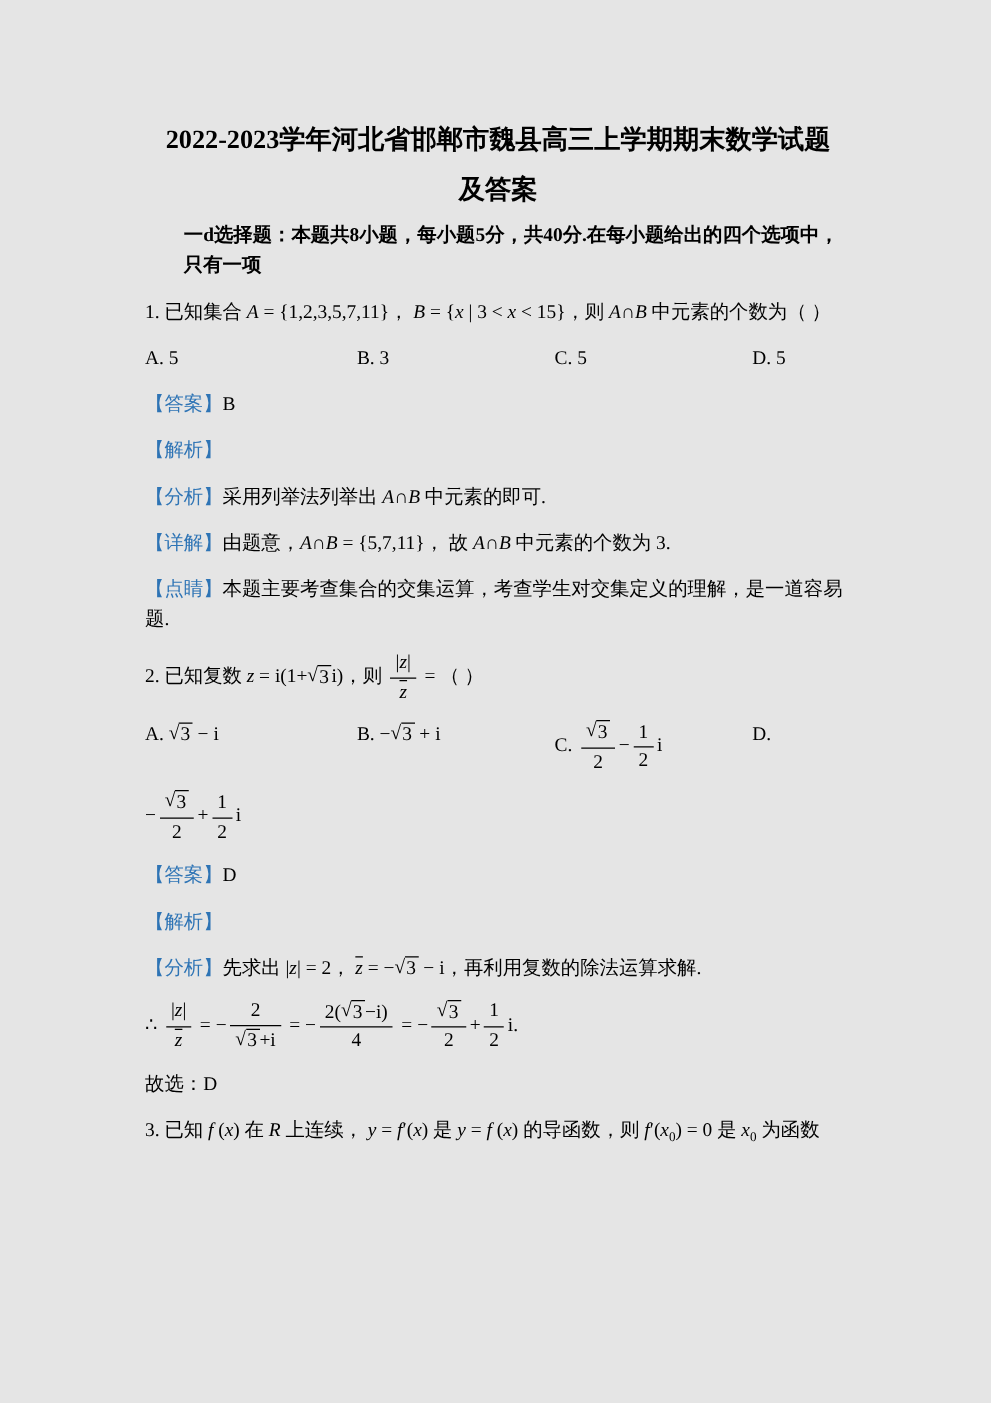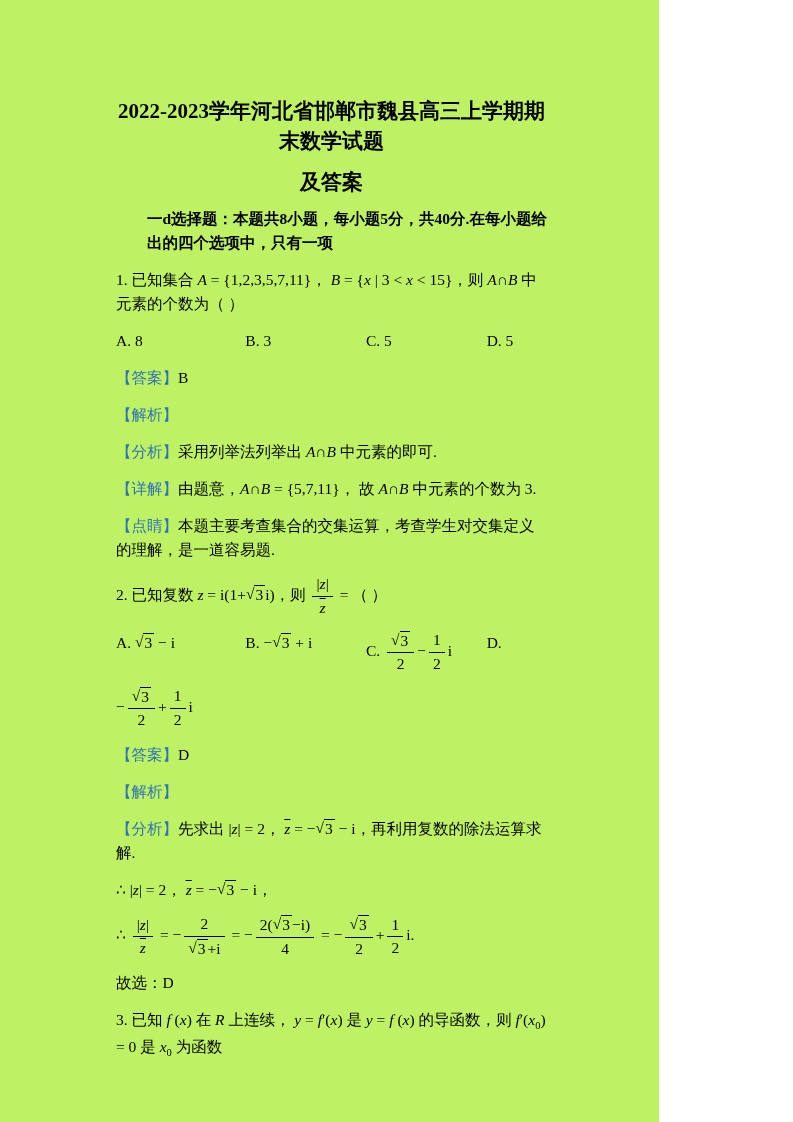--- a/index.html
+++ b/index.html
@@ -1,21 +1,21 @@
 <!DOCTYPE html>
 <html style="--tag-color: #2E74B5;"><head>
 <meta charset="utf-8">
 <style>
   * { box-sizing: border-box; }
   html, body { margin:0; padding:0; background:#ffffff; }
   .page {
     position: relative;
-    width: 659px;
+    width: 793px;
     height: 1122px;
-    background: #bef264;
+    background: #e5e5e5;
     padding: 96px 112px 40px 116px;
     font-family: "Liberation Serif", "DejaVu Serif", serif;
     font-size: 15.5px;
     color: #000000;
     overflow: hidden;
   }
   .title {
     font-size: 21px;
     font-weight: 700;
     text-align: center;
@@ -48,39 +48,38 @@
 </head>
 <body>
 
 <div class="page">
   <div class="title">2022-2023学年河北省邯郸市魏县高三上学期期末数学试题</div>
   <div class="title title2">及答案</div>
   <div class="body">
       <div class="line bold">一d选择题：本题共8小题，每小题5分，共40分.在每小题给出的四个选项中，只有一项</div>
       <div class="line q">1.  已知集合 <span class="mi">A</span> = {1,2,3,5,7,11}，  <span class="mi">B</span> = {<span class="mi">x</span> | 3 &lt; <span class="mi">x</span> &lt; 15}，则 <span class="mi">A</span>∩<span class="mi">B</span> 中元素的个数为（      ）</div>
       <div class="line options">
-        <span class="opt">A.  8</span>
+        <span class="opt">A.  5</span>
         <span class="opt">B.  3</span>
         <span class="opt">C.  5</span>
         <span class="opt">D.  5</span>
       </div>
       <div class="line"><span class="tag">【答案】</span>B</div>
       <div class="line"><span class="tag">【解析】</span></div>
       <div class="line"><span class="tag">【分析】</span>采用列举法列举出 <span class="mi">A</span>∩<span class="mi">B</span> 中元素的即可.</div>
       <div class="line"><span class="tag">【详解】</span>由题意，<span class="mi">A</span>∩<span class="mi">B</span> = {5,7,11}，  故 <span class="mi">A</span>∩<span class="mi">B</span> 中元素的个数为 3.</div>
       <div class="line"><span class="tag">【点睛】</span>本题主要考查集合的交集运算，考查学生对交集定义的理解，是一道容易题.</div>
       <div class="line q">2.  已知复数 <span class="mi">z</span> = i(1+<span class="sqrt"><span class="rad">√</span><span class="radicand">3</span></span>i)，则 <span class="frac"><span class="num">|<span class="mi">z</span>|</span><span class="den"><span class="over">z</span></span></span> = （  ）</div>
       <div class="line options">
         <span class="opt">A.  <span class="sqrt"><span class="rad">√</span><span class="radicand">3</span></span> − i</span>
         <span class="opt">B.  −<span class="sqrt"><span class="rad">√</span><span class="radicand">3</span></span> + i</span>
         <span class="opt">C.  <span class="frac"><span class="num"><span class="sqrt"><span class="rad">√</span><span class="radicand">3</span></span></span><span class="den">2</span></span>−<span class="frac"><span class="num">1</span><span class="den">2</span></span>i</span>
         <span class="opt">D.</span>
       </div>
       <div class="line">−<span class="frac"><span class="num"><span class="sqrt"><span class="rad">√</span><span class="radicand">3</span></span></span><span class="den">2</span></span>+<span class="frac"><span class="num">1</span><span class="den">2</span></span>i</div>
       <div class="line"><span class="tag">【答案】</span>D</div>
       <div class="line"><span class="tag">【解析】</span></div>
       <div class="line"><span class="tag">【分析】</span>先求出 |<span class="mi">z</span>| = 2，  <span class="over">z</span> = −<span class="sqrt"><span class="rad">√</span><span class="radicand">3</span></span> − i，再利用复数的除法运算求解.</div>
-      <div class="line">∴ |<span class="mi">z</span>| = 2，  <span class="over">z</span> = −<span class="sqrt"><span class="rad">√</span><span class="radicand">3</span></span> − i，</div>
       <div class="line">∴ <span class="frac"><span class="num">|<span class="mi">z</span>|</span><span class="den"><span class="over">z</span></span></span> = −<span class="frac"><span class="num">2</span><span class="den"><span class="sqrt"><span class="rad">√</span><span class="radicand">3</span></span>+i</span></span> = −<span class="frac"><span class="num">2(<span class="sqrt"><span class="rad">√</span><span class="radicand">3</span></span>−i)</span><span class="den">4</span></span> = −<span class="frac"><span class="num"><span class="sqrt"><span class="rad">√</span><span class="radicand">3</span></span></span><span class="den">2</span></span>+<span class="frac"><span class="num">1</span><span class="den">2</span></span>i.</div>
       <div class="line">故选：D</div>
       <div class="line q">3.  已知 <span class="mi">f</span> (<span class="mi">x</span>) 在 <span class="mi">R</span> 上连续，  <span class="mi">y</span> = <span class="mi">f</span>′(<span class="mi">x</span>) 是 <span class="mi">y</span> = <span class="mi">f</span> (<span class="mi">x</span>) 的导函数，则 <span class="mi">f</span>′(<span class="mi">x</span><sub>0</sub>) = 0 是 <span class="mi">x</span><sub>0</sub> 为函数</div>
     </div>
 </div>
 
 </body></html>

